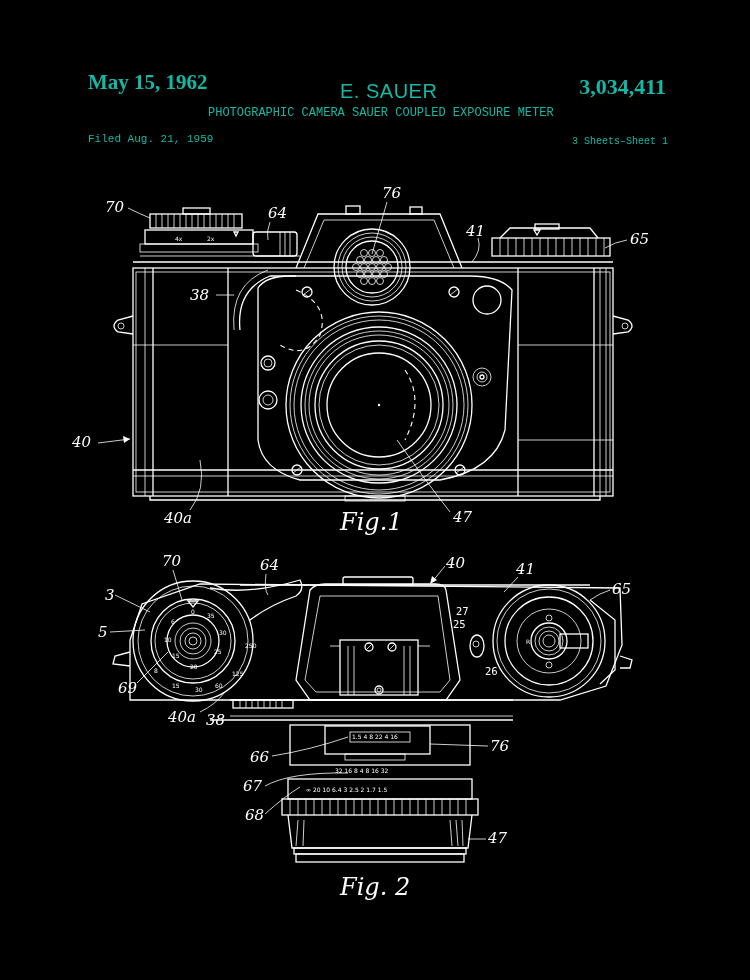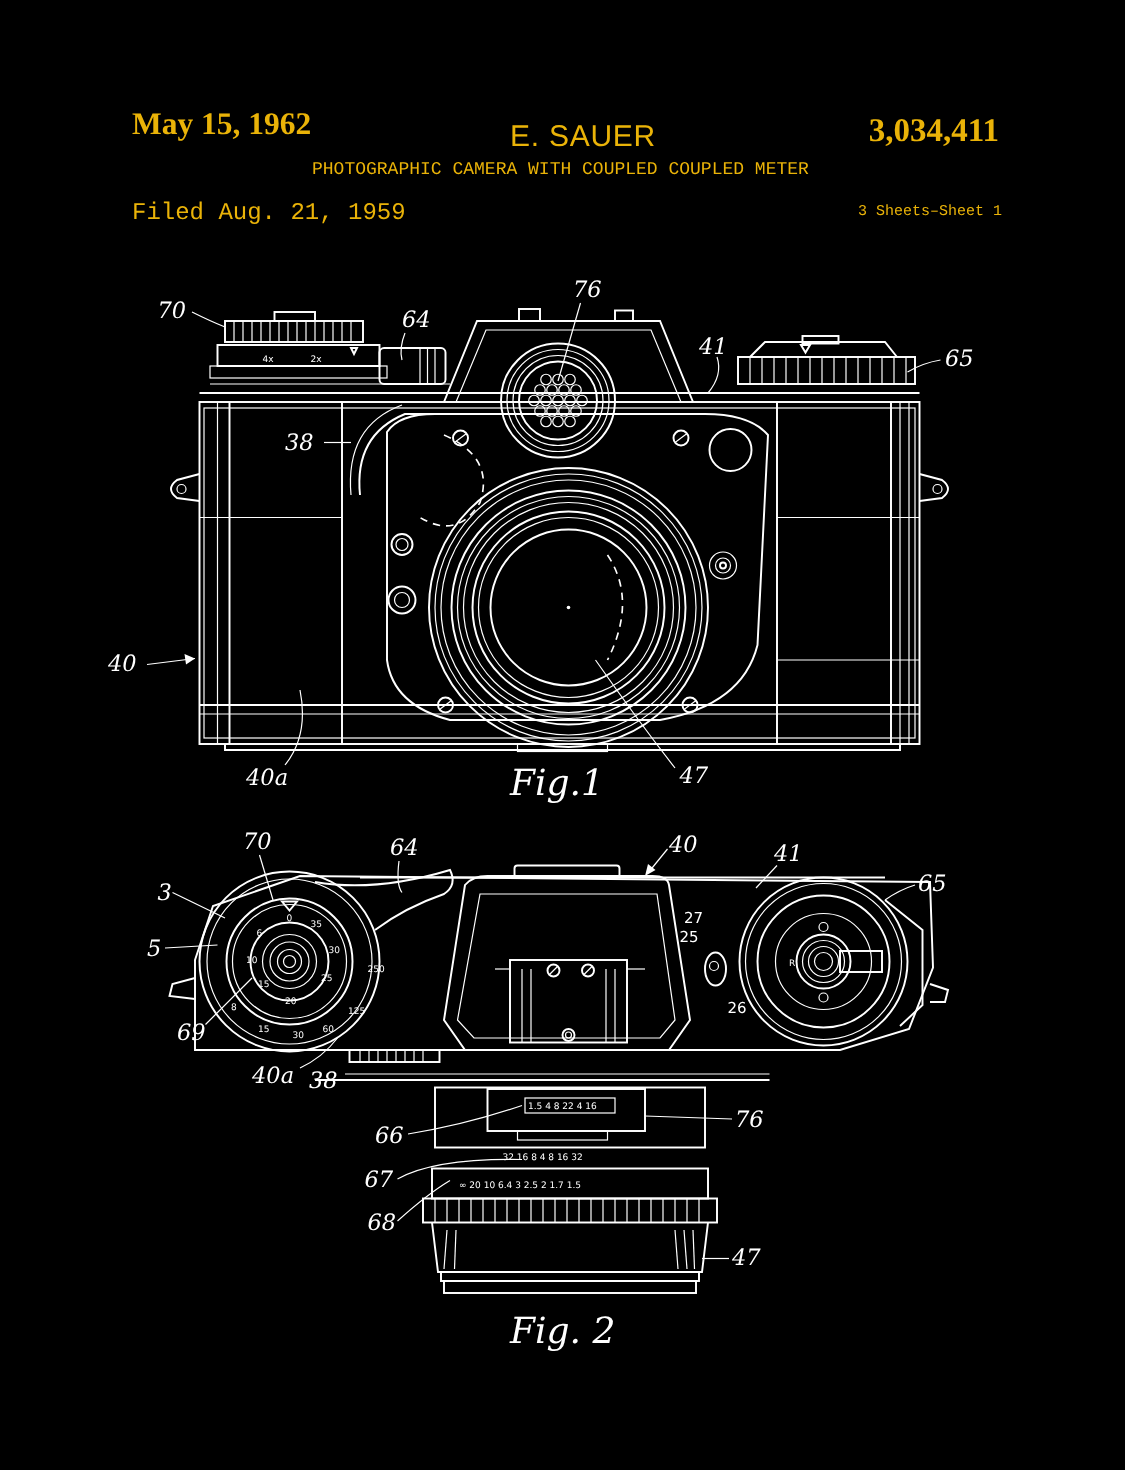--- a/index.html
+++ b/index.html
@@ -1,38 +1,38 @@
 <!DOCTYPE html>
 <html><head>
   <meta charset="utf-8">
   <style>
     html, body { margin:0; padding:0; background:#000; }
     body { width:750px; height:980px; position:relative; overflow:hidden; color:#fff; }
-    .hdr { position:absolute; color:#eab308; white-space:nowrap; }
+    .hdr { position:absolute; color:#14b8a6; white-space:nowrap; }
     .date { left:88px; top:70px; font-family:"Liberation Serif", serif; font-weight:bold; font-size:21px; }
     .inventor { left:340px; top:80px; font-family:"Liberation Sans", sans-serif; font-size:20px; letter-spacing:0.5px; }
     .patno { right:84px; top:74px; font-family:"Liberation Serif", serif; font-weight:bold; font-size:22px;text-align:center; }
     .title { left:208px; top:106px; font-family:"Liberation Mono", monospace; font-size:12px; }
-    .filed { left:88px; top:133px; font-family:"Liberation Mono", monospace; font-size:16px; }
+    .filed { left:88px; top:133px; font-family:"Liberation Mono", monospace; font-size:11px; }
     .sheets { right:82px; top:136px; font-family:"Liberation Mono", monospace; font-size:10px; }
     svg { position:absolute; left:0; top:0; }
     .ln { fill:none; stroke:#fff; stroke-width:1.3; }
     .lt { fill:none; stroke:#fff; stroke-width:0.8; }
     .dash { fill:none; stroke:#fff; stroke-width:1.1; stroke-dasharray:5 4; }
     .ref { font-family:"DejaVu Serif", serif; font-style:italic; fill:#fff; font-size:15px; }
     .fig { font-family:"DejaVu Serif", serif; font-style:italic; fill:#fff; font-size:24px; }
     .tiny { font-family:"DejaVu Sans", sans-serif; fill:#fff; font-size:6px; }
   </style>
 </head>
 <body>
 
 <div class="hdr date">May 15, 1962</div>
 <div class="hdr inventor">E. SAUER</div>
 <div class="hdr patno">3,034,411</div>
-<div class="hdr title">PHOTOGRAPHIC CAMERA WITH COUPLED COUPLED METER</div>
+<div class="hdr title">PHOTOGRAPHIC CAMERA SAUER COUPLED EXPOSURE METER</div>
 <div class="hdr filed">Filed Aug. 21, 1959</div>
 <div class="hdr sheets">3 Sheets–Sheet 1</div>
 
 <svg width="750" height="980" viewBox="0 0 750 980">
 
   <g>
 
     <rect class="ln" x="133" y="268" width="480" height="228"></rect>
     <rect class="lt" x="136" y="272" width="474" height="220"></rect>
     <line class="ln" x1="133" y1="470" x2="613" y2="470"></line>

